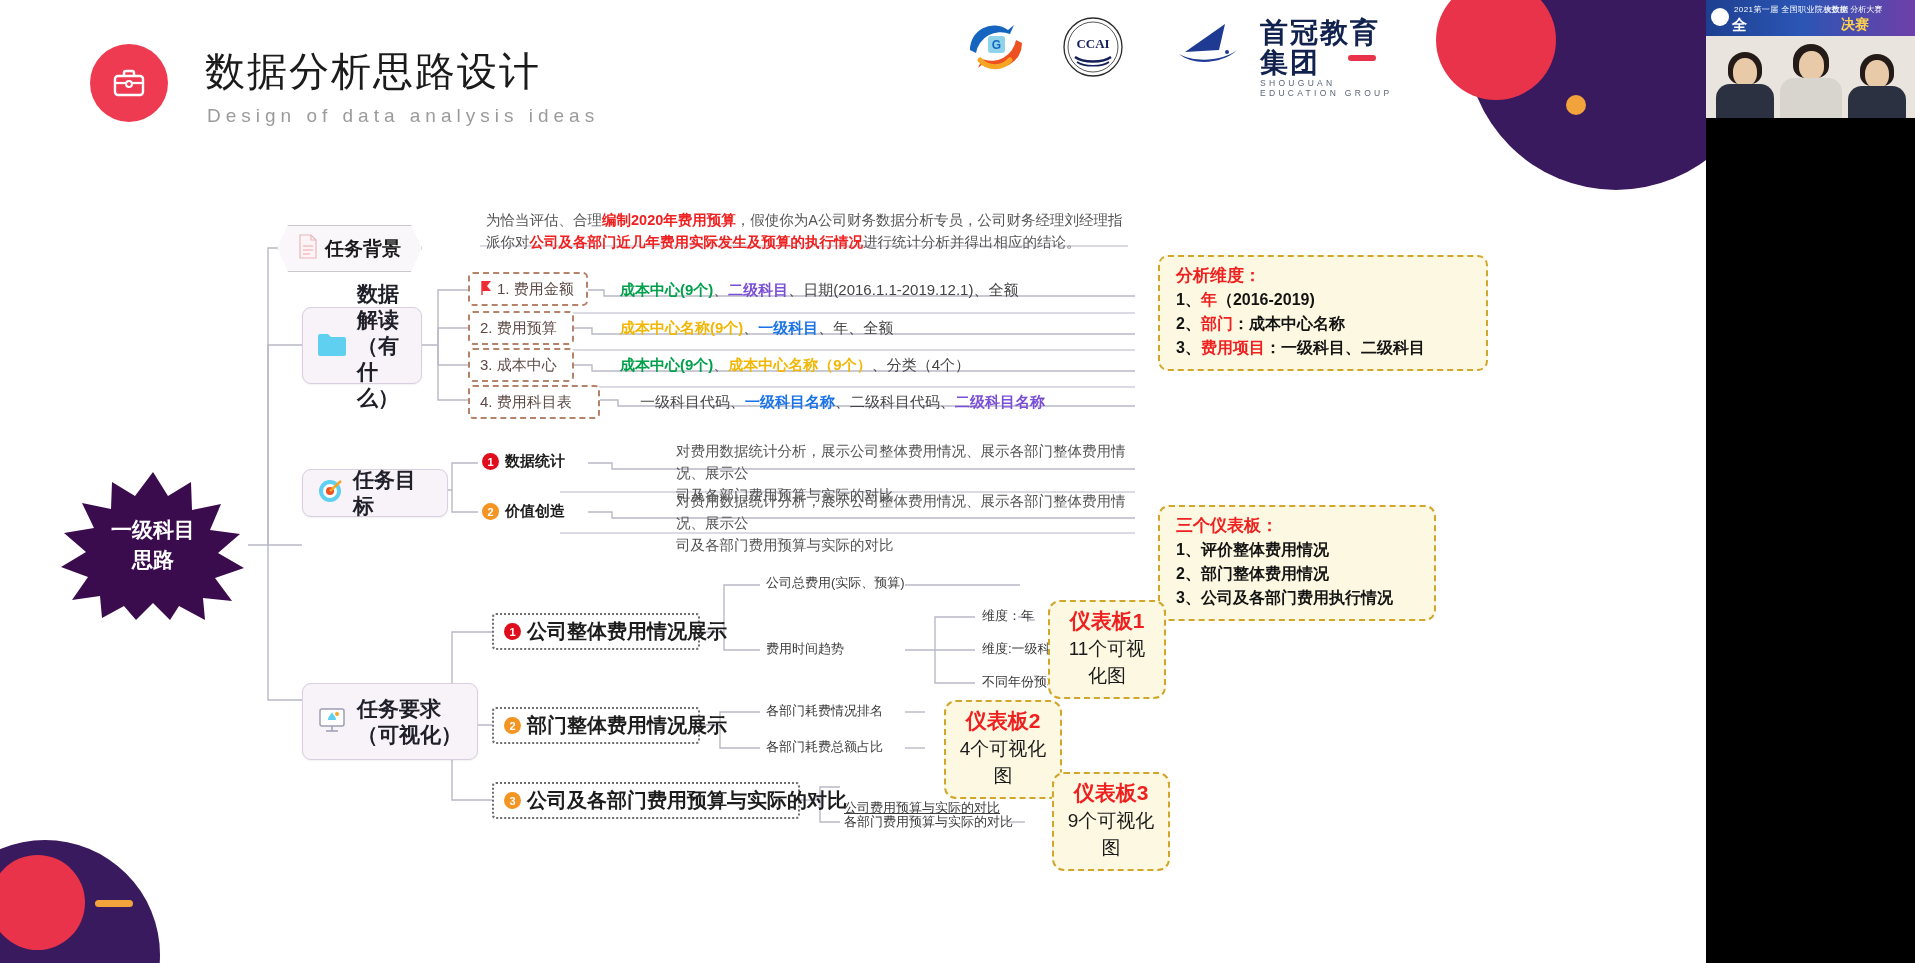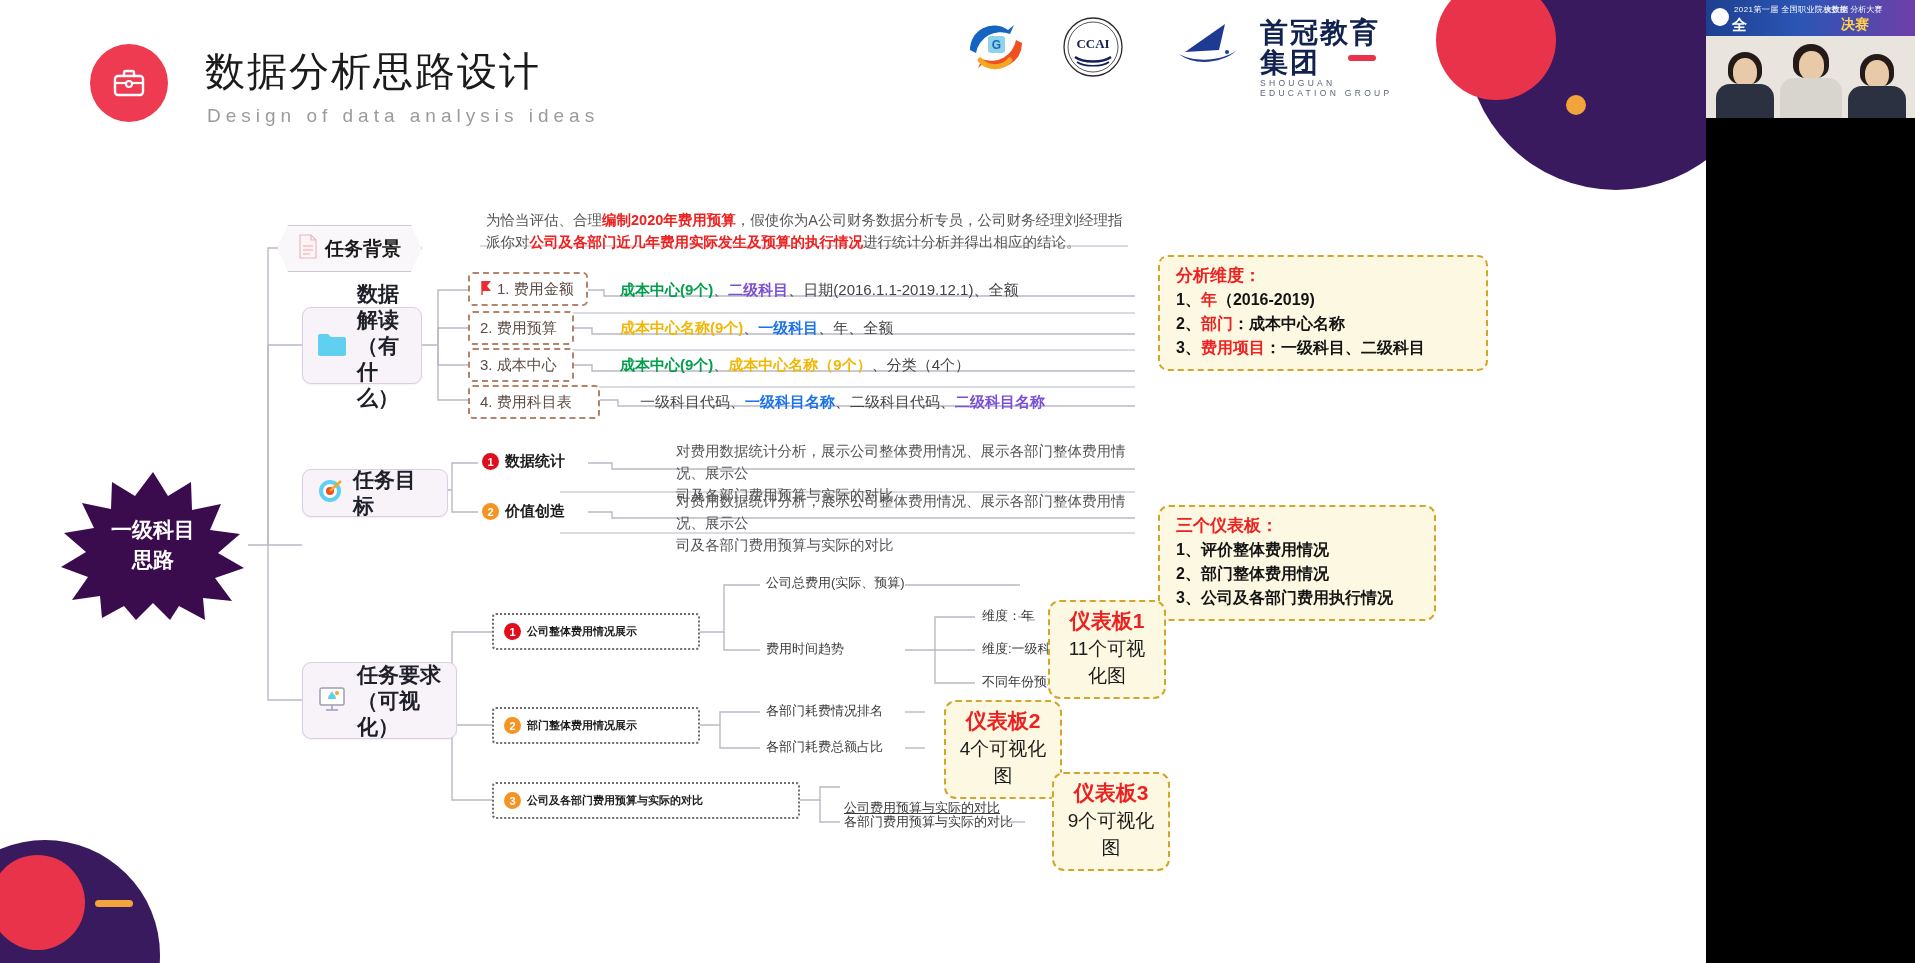--- a/index.html
+++ b/index.html
@@ -48,21 +48,21 @@
   .bg-hex{position:absolute;inset:0;background:#faf7fb;border:1px solid #c9c9cf;
           clip-path:polygon(11px 0,134px 0,145px 23px,134px 47px,11px 47px,0 23px);}
   .bg-in{position:absolute;left:8px;top:5px;right:8px;bottom:5px;display:flex;align-items:center;justify-content:center;}
 
   .dashbox{position:absolute;border:2px dashed #b5836a;border-radius:5px;background:#fff;
            display:flex;align-items:center;padding:0 10px;box-sizing:border-box;}
   .dashbox .lbl{font-size:15px;color:#5e4b46;white-space:nowrap;}
 
   .dotbox{position:absolute;border:2px dotted #6d6d6d;border-radius:4px;background:#fff;
           display:flex;align-items:center;padding:0 10px;box-sizing:border-box;}
-  .dotbox .lbl{font-size:11px;font-weight:bold;color:#1d1d1d;white-space:nowrap;}
+  .dotbox .lbl{font-size:20px;font-weight:bold;color:#1d1d1d;white-space:nowrap;}
 
   .leafline{position:absolute;font-size:15px;color:#3b3b3b;white-space:nowrap;}
 
   .para{position:absolute;font-size:14.5px;color:#555;line-height:22px;}
   .para .hl{color:#ef2020;font-weight:bold;}
 
   .numbadge{display:inline-flex;align-items:center;justify-content:center;width:17px;height:17px;
             border-radius:50%;color:#fff;font-size:11px;font-weight:bold;margin-right:6px;flex:0 0 auto;}
   .nb-red{background:#e00d1c;}
   .nb-org{background:#f39423;}
@@ -326,21 +326,21 @@
 
     <div class="calloutbox" style="left:1158px;top:505px;width:278px;border-radius:11px;">
       <div class="callout-title">三个仪表板：</div>
       <div>
           <div class="callout-line"><span>1、</span><span class="rd"></span><span>评价整体费用情况</span></div>
           <div class="callout-line"><span>2、</span><span class="rd"></span><span>部门整体费用情况</span></div>
           <div class="callout-line"><span>3、</span><span class="rd"></span><span>公司及各部门费用执行情况</span></div>
         </div>
     </div>
 
-    <div class="node lvl1" style="left:302px;top:662px;width:155px;height:77px;">
+    <div class="node lvl1" style="left:302px;top:683px;width:176px;height:77px;">
       <span class="ico">
         <svg width="30" height="28" viewBox="0 0 30 28">
           <rect x="3" y="3" width="24" height="17" rx="2" fill="#fff" stroke="#9e9eb5" stroke-width="1.5"></rect>
           <path d="M15 20v5M9 25h12" stroke="#9e9eb5" stroke-width="1.5"></path>
           <path d="M11 14c0-4 3-5 4-8 1 3 4 4 4 8z" fill="#5fd0f0"></path>
           <circle cx="20" cy="8" r="2" fill="#f6a623"></circle>
         </svg>
       </span>
       <span class="txt">
         <span>任务要求</span><br>

